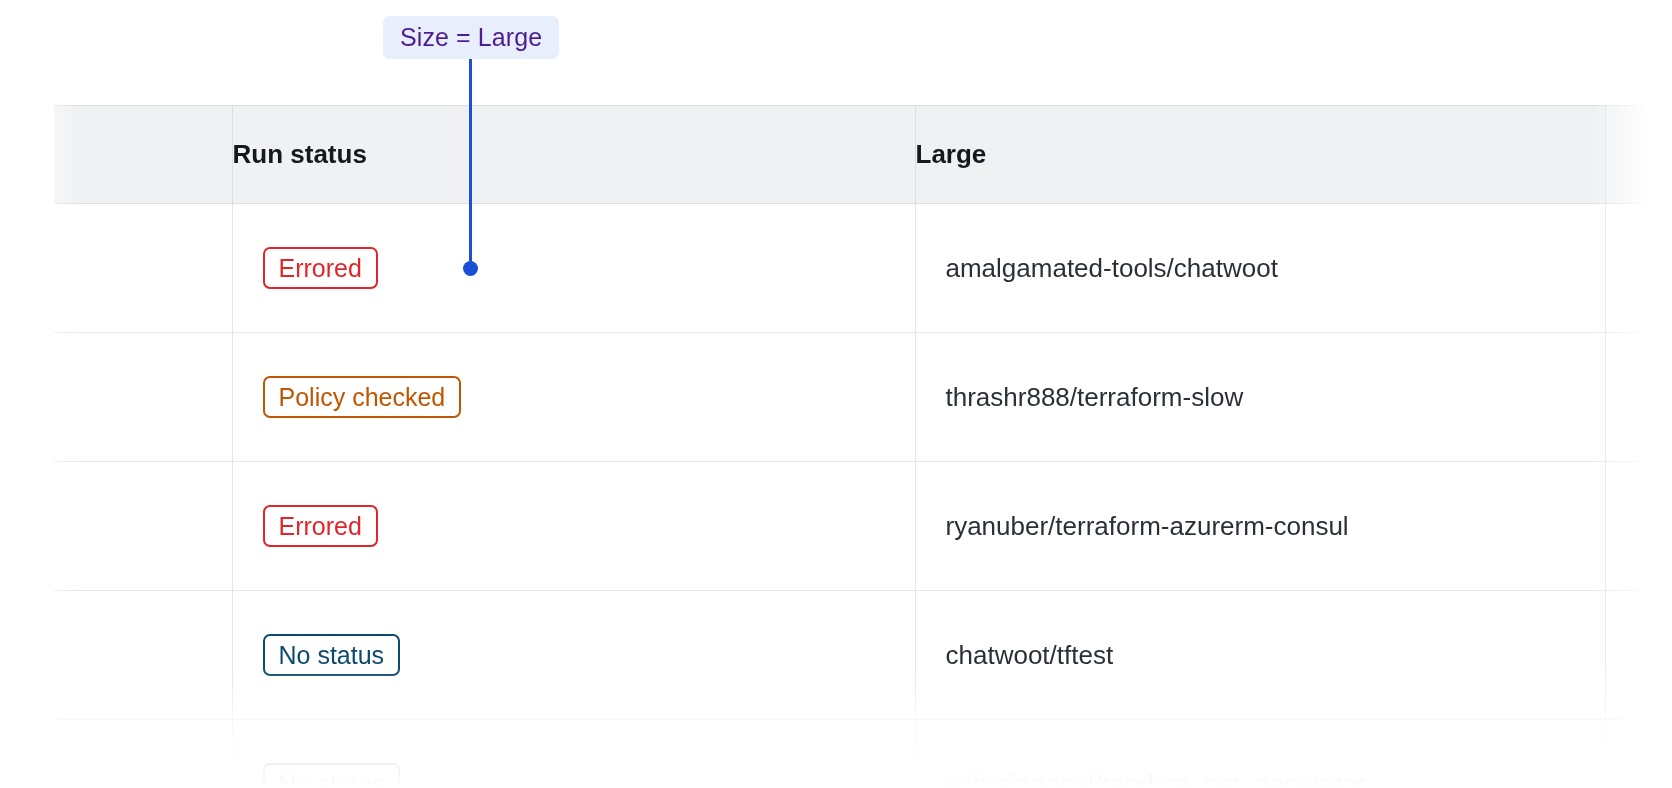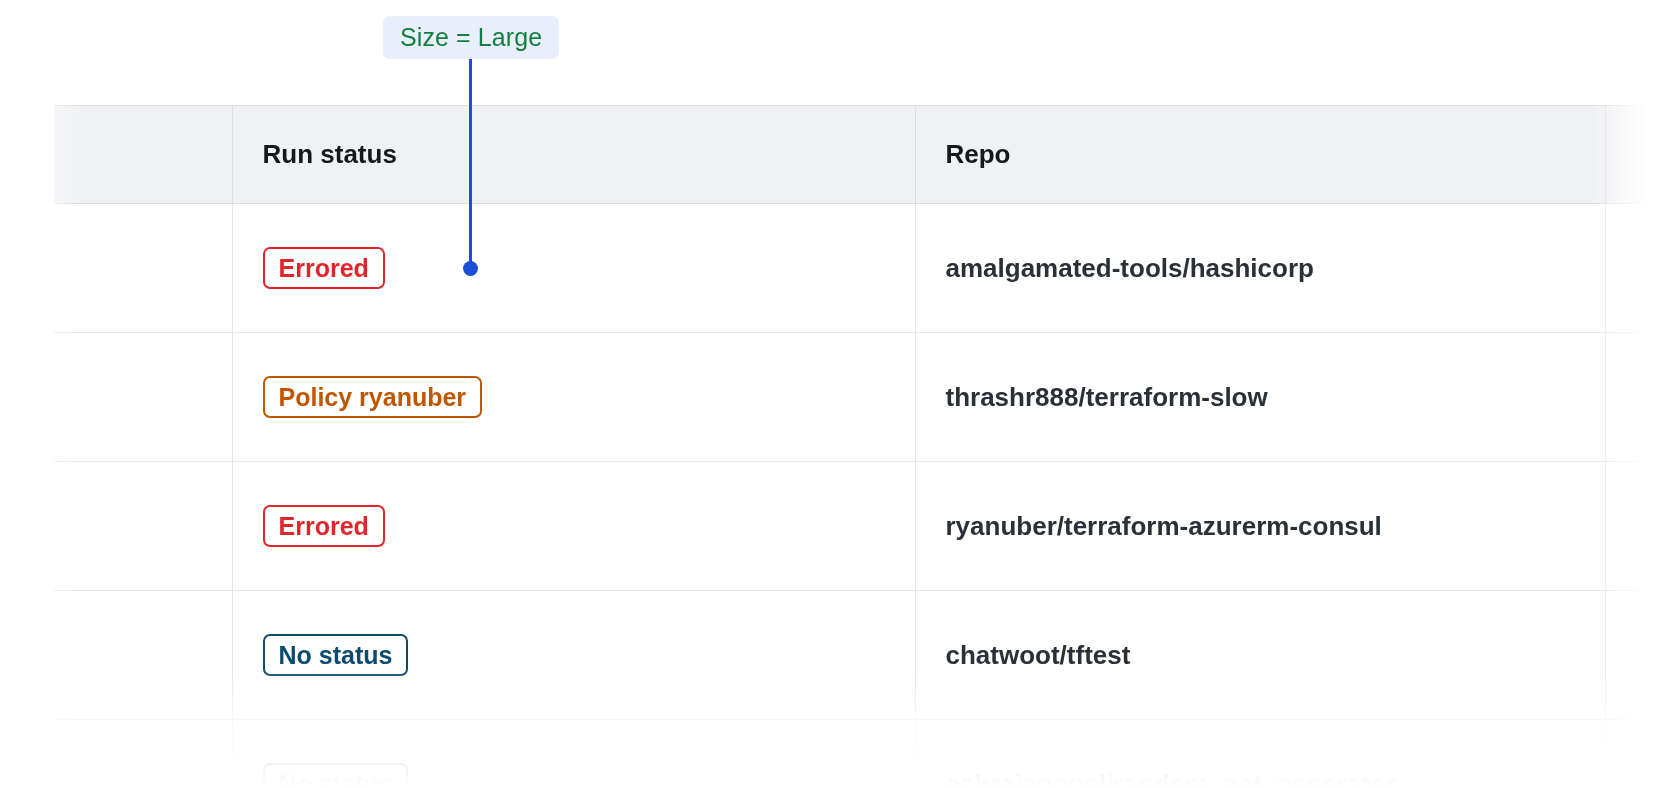--- a/index.html
+++ b/index.html
@@ -27,21 +27,21 @@
   #annotation-label {
     position: absolute;
     left: 383px;
     top: 16px;
     height: 43px;
     padding: 0 17px;
     display: flex;
     align-items: center;
     background: #e8eefc;
     border-radius: 7px;
-    color: #15803d;
+    color: #4c1d95;
     font-size: 25px;
     letter-spacing: 0.1px;
     white-space: nowrap;
     pointer-events: auto;
   }
   #annotation-line {
     position: absolute;
     left: 469px;
     top: 59px;
     width: 3px;
@@ -85,34 +85,33 @@
     margin: 0;
     border-top: 1px solid #dcdee1;
     border-bottom: 1px solid #dcdee1;
     border-right: 1px solid #dcdee1;
     text-align: left;
     vertical-align: middle;
     font-size: 26px;
     font-weight: bold;
     color: #15181c;
   }
-  thead th.cell-pad { padding-left: 30px; }
+  thead th.cell-pad { }
   thead th.c-spacer-th { border-right: 1px solid #dcdee1; }
   thead th.last-th { border-right: none; }
 
   tbody td {
     height: 128px;
     padding: 0;
     border-bottom: 1px solid #e4e6e9;
     border-right: 1px solid #e4e6e9;
     vertical-align: middle;
     font-size: 26px;
     color: #2b3038;
     background: #ffffff;
-    font-weight: bold;
   }
   tbody td.cell-pad { padding-left: 30px; }
   tbody td.last-td { border-right: none; }
   tbody tr.row-partial td { border-bottom: none; }
 
   
   .badge {
     display: inline-flex;
     align-items: center;
     justify-content: center;
@@ -178,39 +177,39 @@
     <colgroup>
       <col class="c-spacer">
       <col class="c-status">
       <col class="c-repo">
       <col class="c-tail">
     </colgroup>
     <thead>
       <tr>
         <th class="c-spacer-th"></th>
         <th class="cell-pad">Run status</th>
-        <th class="cell-pad">Repo</th>
+        <th class="cell-pad">Large</th>
         <th class="last-th"></th>
       </tr>
     </thead>
     <tbody>
 
       <tr>
         <td></td>
         <td class="cell-pad">
           <span class="badge badge-errored">Errored</span>
         </td>
-        <td class="cell-pad">amalgamated-tools/hashicorp</td>
-        <td class="last-td"></td>
-      </tr>
-
-      <tr>
-        <td></td>
-        <td class="cell-pad">
-          <span class="badge badge-policy-checked">Policy ryanuber</span>
+        <td class="cell-pad">amalgamated-tools/chatwoot</td>
+        <td class="last-td"></td>
+      </tr>
+
+      <tr>
+        <td></td>
+        <td class="cell-pad">
+          <span class="badge badge-policy-checked">Policy checked</span>
         </td>
         <td class="cell-pad">thrashr888/terraform-slow</td>
         <td class="last-td"></td>
       </tr>
 
       <tr>
         <td></td>
         <td class="cell-pad">
           <span class="badge badge-errored">Errored</span>
         </td>

